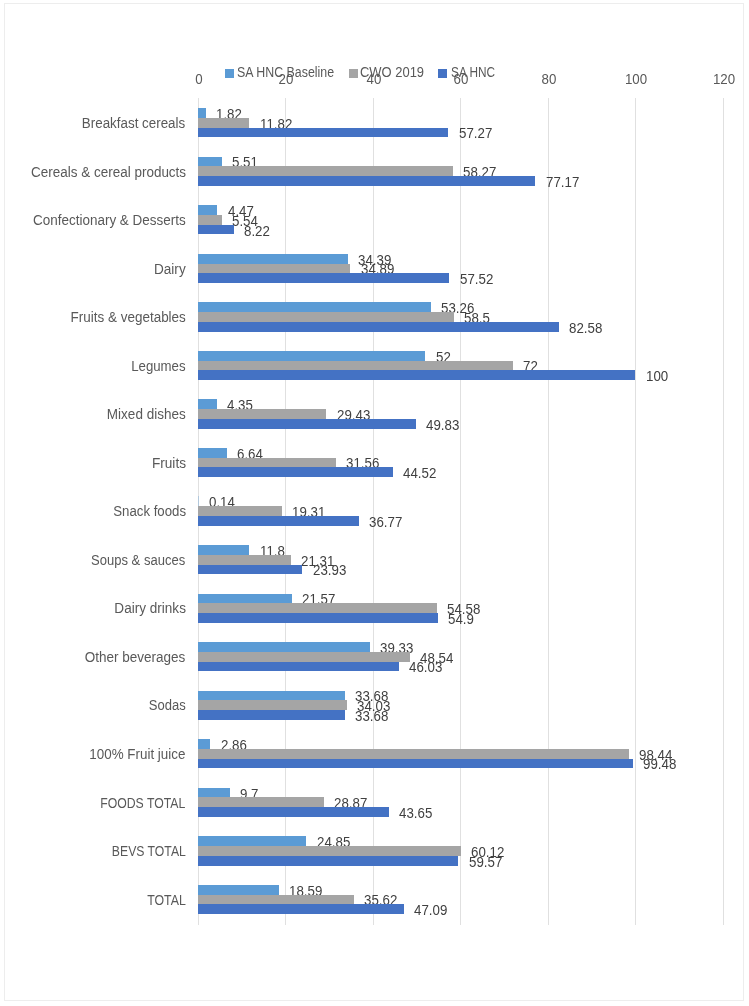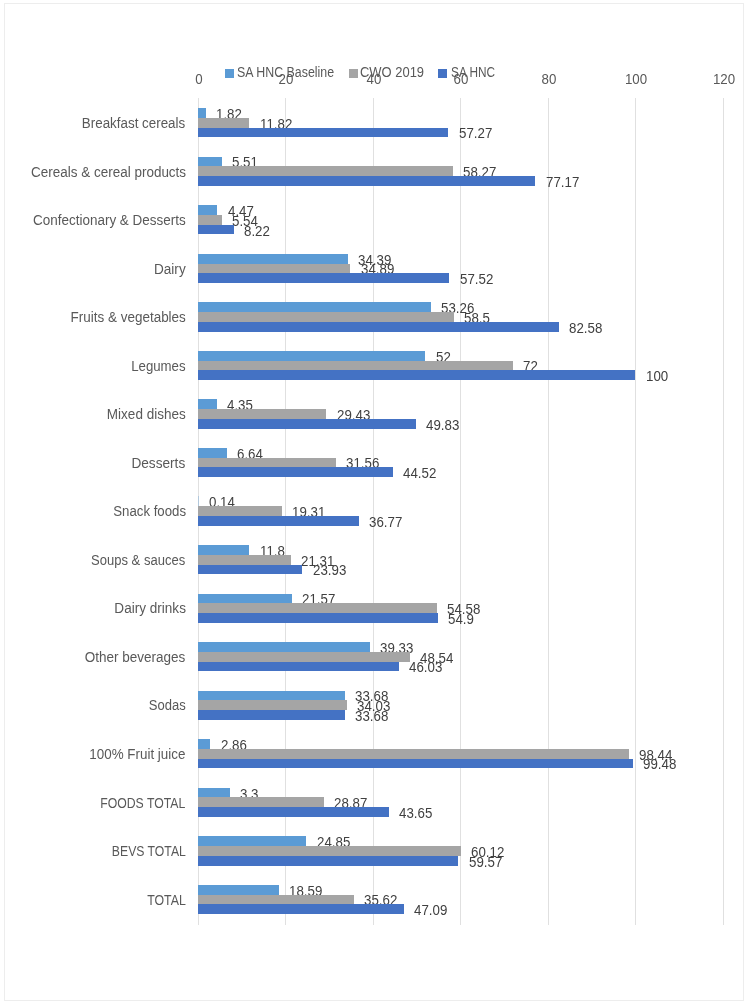--- a/index.html
+++ b/index.html
@@ -57,21 +57,21 @@
   </div>
 
   <div id="y-axis">
     <div class="cat-label" style="right:557.90px;top:111.20px;transform:scaleX(0.955)">Breakfast cereals</div>
     <div class="cat-label" style="right:557.90px;top:159.74px;transform:scaleX(0.962)">Cereals &amp; cereal products</div>
     <div class="cat-label" style="right:557.90px;top:208.28px;transform:scaleX(0.962)">Confectionary &amp; Desserts</div>
     <div class="cat-label" style="right:557.90px;top:256.82px;transform:scaleX(0.97)">Dairy</div>
     <div class="cat-label" style="right:557.90px;top:305.37px;transform:scaleX(0.962)">Fruits &amp; vegetables</div>
     <div class="cat-label" style="right:557.90px;top:353.91px;transform:scaleX(0.945)">Legumes</div>
     <div class="cat-label" style="right:557.90px;top:402.45px;transform:scaleX(0.965)">Mixed dishes</div>
-    <div class="cat-label" style="right:557.90px;top:450.99px;transform:scaleX(0.975)">Desserts</div>
+    <div class="cat-label" style="right:557.90px;top:450.99px;transform:scaleX(0.975)">Fruits</div>
     <div class="cat-label" style="right:557.90px;top:499.53px;transform:scaleX(0.945)">Snack foods</div>
     <div class="cat-label" style="right:557.90px;top:548.07px;transform:scaleX(0.93)">Soups &amp; sauces</div>
     <div class="cat-label" style="right:557.90px;top:596.61px;transform:scaleX(0.968)">Dairy drinks</div>
     <div class="cat-label" style="right:557.90px;top:645.15px;transform:scaleX(0.965)">Other beverages</div>
     <div class="cat-label" style="right:557.90px;top:693.69px;transform:scaleX(0.93)">Sodas</div>
     <div class="cat-label" style="right:557.90px;top:742.24px;transform:scaleX(0.957)">100% Fruit juice</div>
     <div class="cat-label" style="right:557.90px;top:790.78px;transform:scaleX(0.875)">FOODS TOTAL</div>
     <div class="cat-label" style="right:557.90px;top:839.32px;transform:scaleX(0.872)">BEVS TOTAL</div>
     <div class="cat-label" style="right:557.90px;top:887.86px;transform:scaleX(0.882)">TOTAL</div>
   </div>
@@ -191,21 +191,21 @@
     <div class="bar-group">
       <div class="bar series-0" style="top:640.68px;width:12.52px"></div>
       <div class="bar-value-label" style="left:22.82px;top:638.46px">2.86</div>
       <div class="bar series-1" style="top:650.43px;width:430.84px"></div>
       <div class="bar-value-label" style="left:441.14px;top:648.21px">98.44</div>
       <div class="bar series-2" style="top:660.18px;width:435.39px"></div>
       <div class="bar-value-label" style="left:445.69px;top:657.96px">99.48</div>
     </div>
     <div class="bar-group">
       <div class="bar series-0" style="top:689.22px;width:31.95px"></div>
-      <div class="bar-value-label" style="left:42.25px;top:687.00px">3.3</div>
+      <div class="bar-value-label" style="left:42.25px;top:687.00px">9.7</div>
       <div class="bar series-1" style="top:698.97px;width:126.35px"></div>
       <div class="bar-value-label" style="left:136.65px;top:696.75px">28.87</div>
       <div class="bar series-2" style="top:708.72px;width:191.04px"></div>
       <div class="bar-value-label" style="left:201.34px;top:706.50px">43.65</div>
     </div>
     <div class="bar-group">
       <div class="bar series-0" style="top:737.76px;width:108.76px"></div>
       <div class="bar-value-label" style="left:119.06px;top:735.54px">24.85</div>
       <div class="bar series-1" style="top:747.51px;width:263.13px"></div>
       <div class="bar-value-label" style="left:273.43px;top:745.29px">60.12</div>

